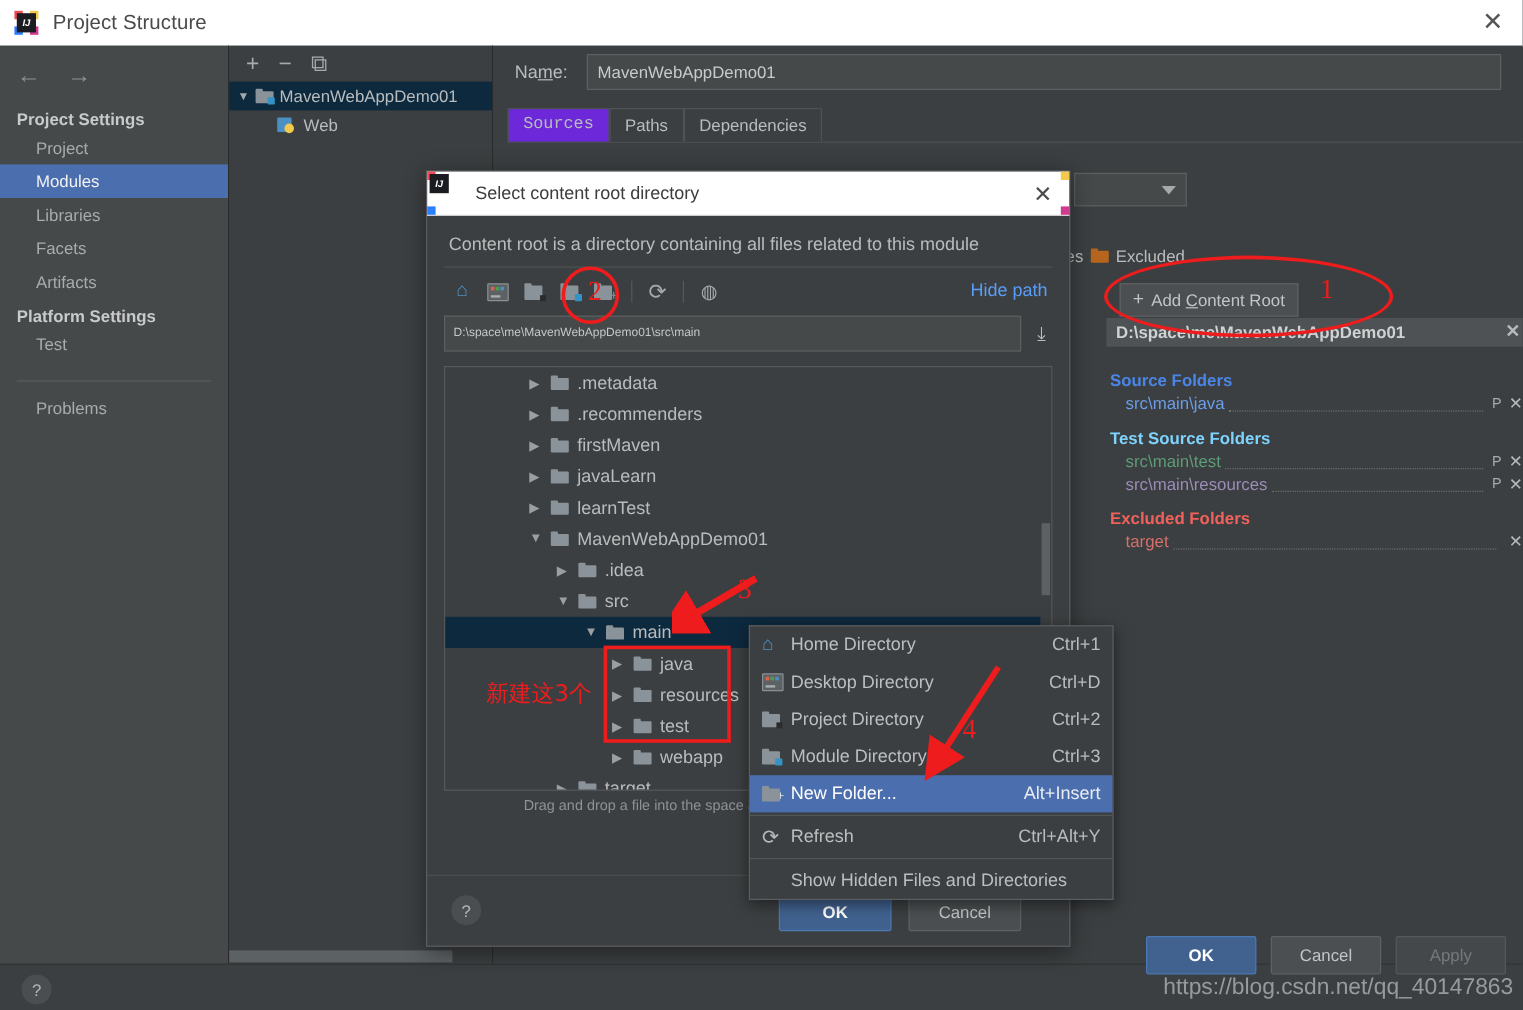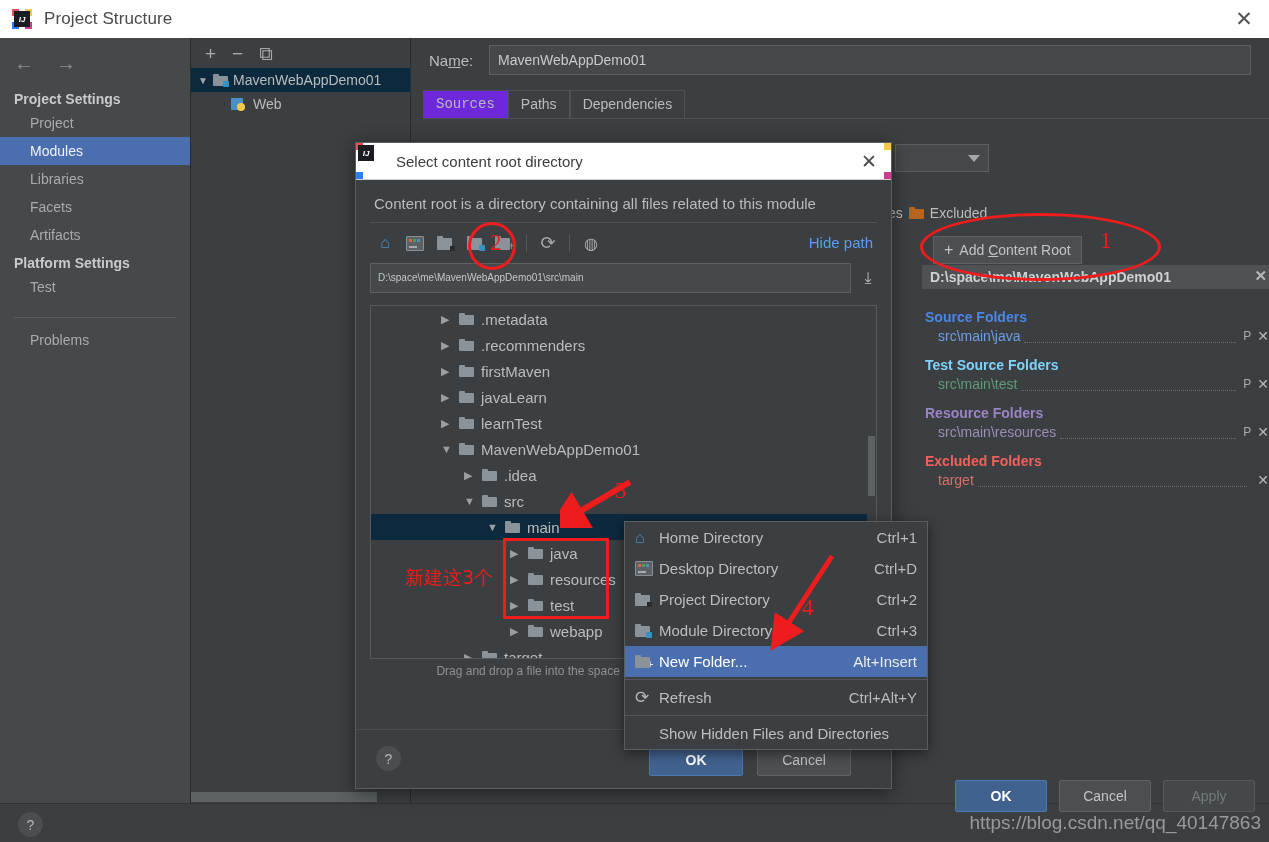--- a/index.html
+++ b/index.html
@@ -341,21 +341,20 @@
     </div>
 
     <div class="fs-title" style="color:#7dd3fc">Test Source Folders</div>
     <div class="fs-row">
       <span class="p" style="color:#5d9c77">src\main\test</span>
       <span class="dots"></span>
       <span class="act">P</span>
       <span class="act2">✕</span>
     </div>
 
-    <div class="fs-title" style="color:#9b84c4">Resource Folders</div>
     <div class="fs-row">
       <span class="p" style="color:#9b8cb8">src\main\resources</span>
       <span class="dots"></span>
       <span class="act">P</span>
       <span class="act2">✕</span>
     </div>
 
     <div class="fs-title" style="color:#f0615c">Excluded Folders</div>
     <div class="fs-row">
       <span class="p" style="color:#d4706a">target</span>

